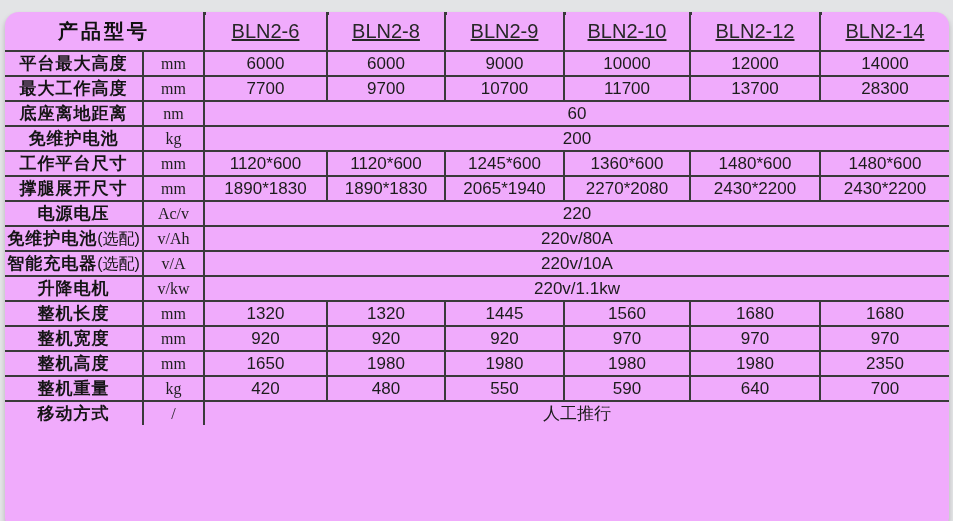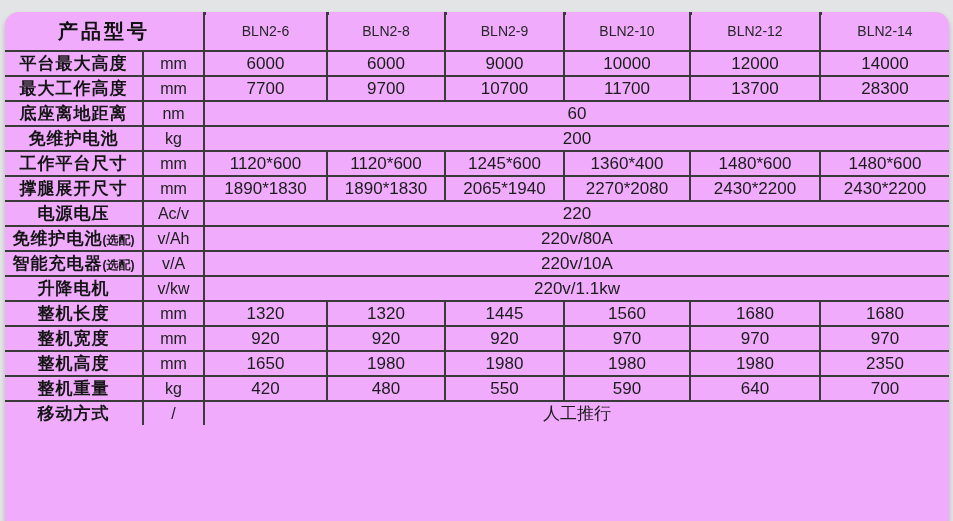--- a/index.html
+++ b/index.html
@@ -51,37 +51,39 @@
   tr.head { height: 39px; }
   tr.datarow { height: 16px; }
 
   .model-label {
     font-size: 20px;
     font-weight: 700;
     letter-spacing: 3px;
     color: #111;
   }
   .col-h {
-    font-size: 14px;
+    font-size: 20px;
     color: #272727;
+    text-decoration: underline;
   }
   .pname {
     font-size: 17px;
     font-weight: 700;
     letter-spacing: 1px;
     color: #151515;
   }
   .pname .note {
-    font-size: 12px;
-    font-weight: 700;
+    font-size: 16px;
+    font-weight: 400;
     letter-spacing: 0;
   }
   .unit {
     font-size: 16px;
     color: #1e1e1e;
+    font-family: Liberation Serif, serif;
   }
   .val {
     font-size: 17px;
     color: #1c1c1c;
   }
   
   .stub {
     position: absolute;
     top: 0;
     width: 2px;
@@ -149,21 +151,21 @@
           <td class="unit">kg</td>
           <td class="val" colspan="6">200</td>
         </tr>
 
         <tr class="datarow">
           <td class="pname">工作平台尺寸</td>
           <td class="unit">mm</td>
           <td class="val">1120*600</td>
           <td class="val">1120*600</td>
           <td class="val">1245*600</td>
-          <td class="val">1360*400</td>
+          <td class="val">1360*600</td>
           <td class="val">1480*600</td>
           <td class="val">1480*600</td>
         </tr>
 
         <tr class="datarow">
           <td class="pname">撑腿展开尺寸</td>
           <td class="unit">mm</td>
           <td class="val">1890*1830</td>
           <td class="val">1890*1830</td>
           <td class="val">2065*1940</td>

